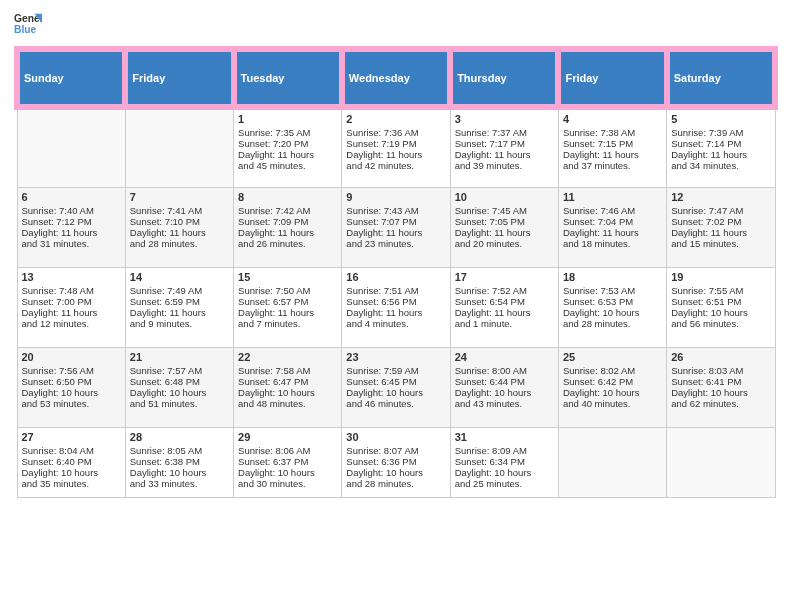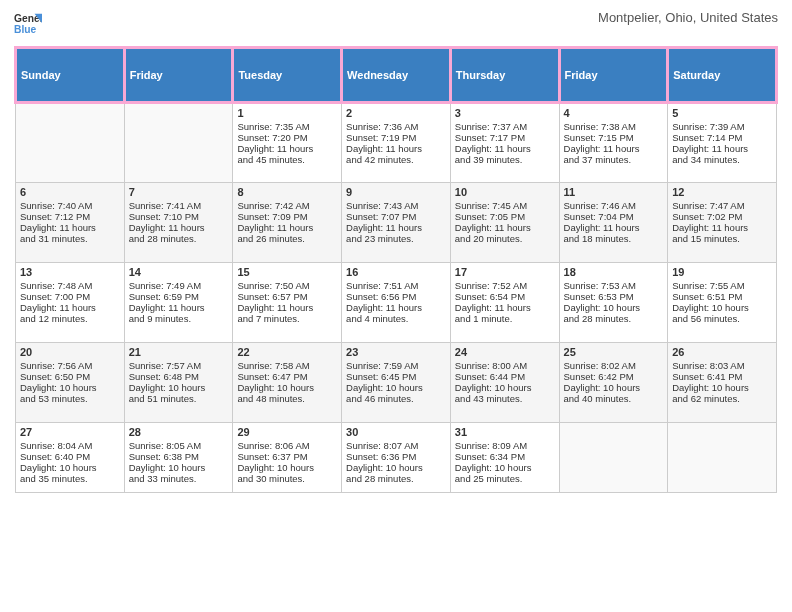--- a/index.html
+++ b/index.html
@@ -48,21 +48,21 @@
       border-collapse: collapse;
       table-layout: fixed;
     }
     .calendar th {
       background: #3a7fc1;
       color: #fff;
       font-size: 11px;
       font-weight: bold;
       padding: 20px 4px;
       text-align: left;
-      border: 3px solid #f9a8d4;
+      border: 6px solid #f9a8d4;
     }
     .calendar td {
       border: 1px solid #ccc;
       vertical-align: top;
       padding: 3px 4px;
       font-size: 9.5px;
       color: #333;
       height: 80px;
       background: #fff;
     }
@@ -89,21 +89,20 @@
 <div class="page">
   <div class="header">
     <div class="logo">
       <svg class="logo-icon" viewBox="0 0 30 30" xmlns="http://www.w3.org/2000/svg">
         <text x="0" y="13" font-size="11" font-weight="bold" fill="#333">General</text>
         <text x="0" y="25" font-size="11" font-weight="bold" fill="#4a90d9">Blue</text>
         <polygon points="22,4 30,4 30,14" fill="#4a90d9"></polygon>
       </svg>
     </div>
     <div class="title-block">
-      <div class="subtitle">Montpelier, Ohio, United States</div>
     </div>
   </div>
 
   <table class="calendar">
     <thead>
       <tr>
         <th>Sunday</th>
         <th>Friday</th>
         <th>Tuesday</th>
         <th>Wednesday</th>

